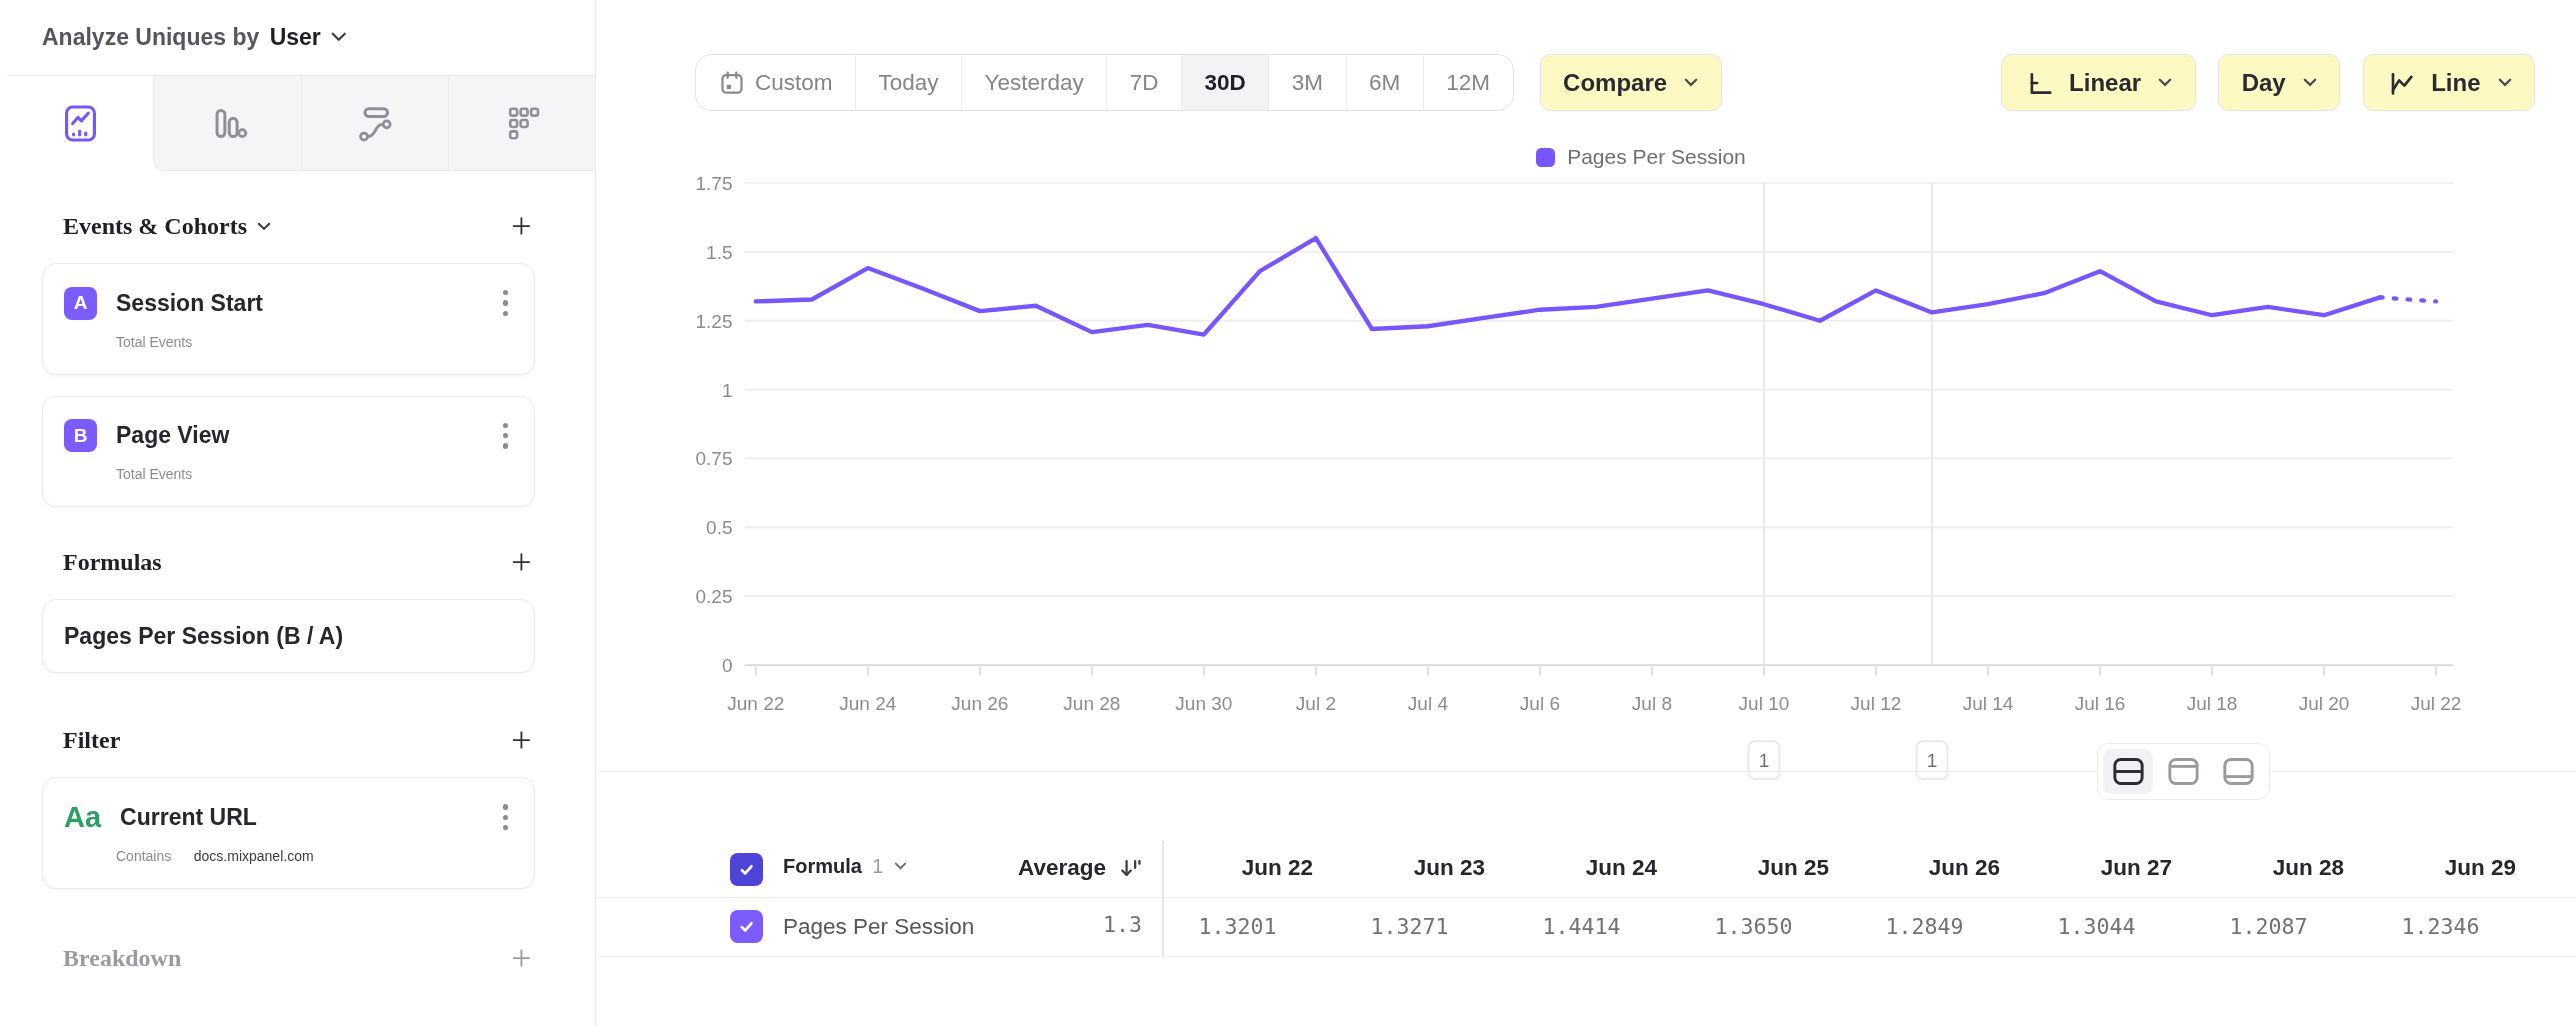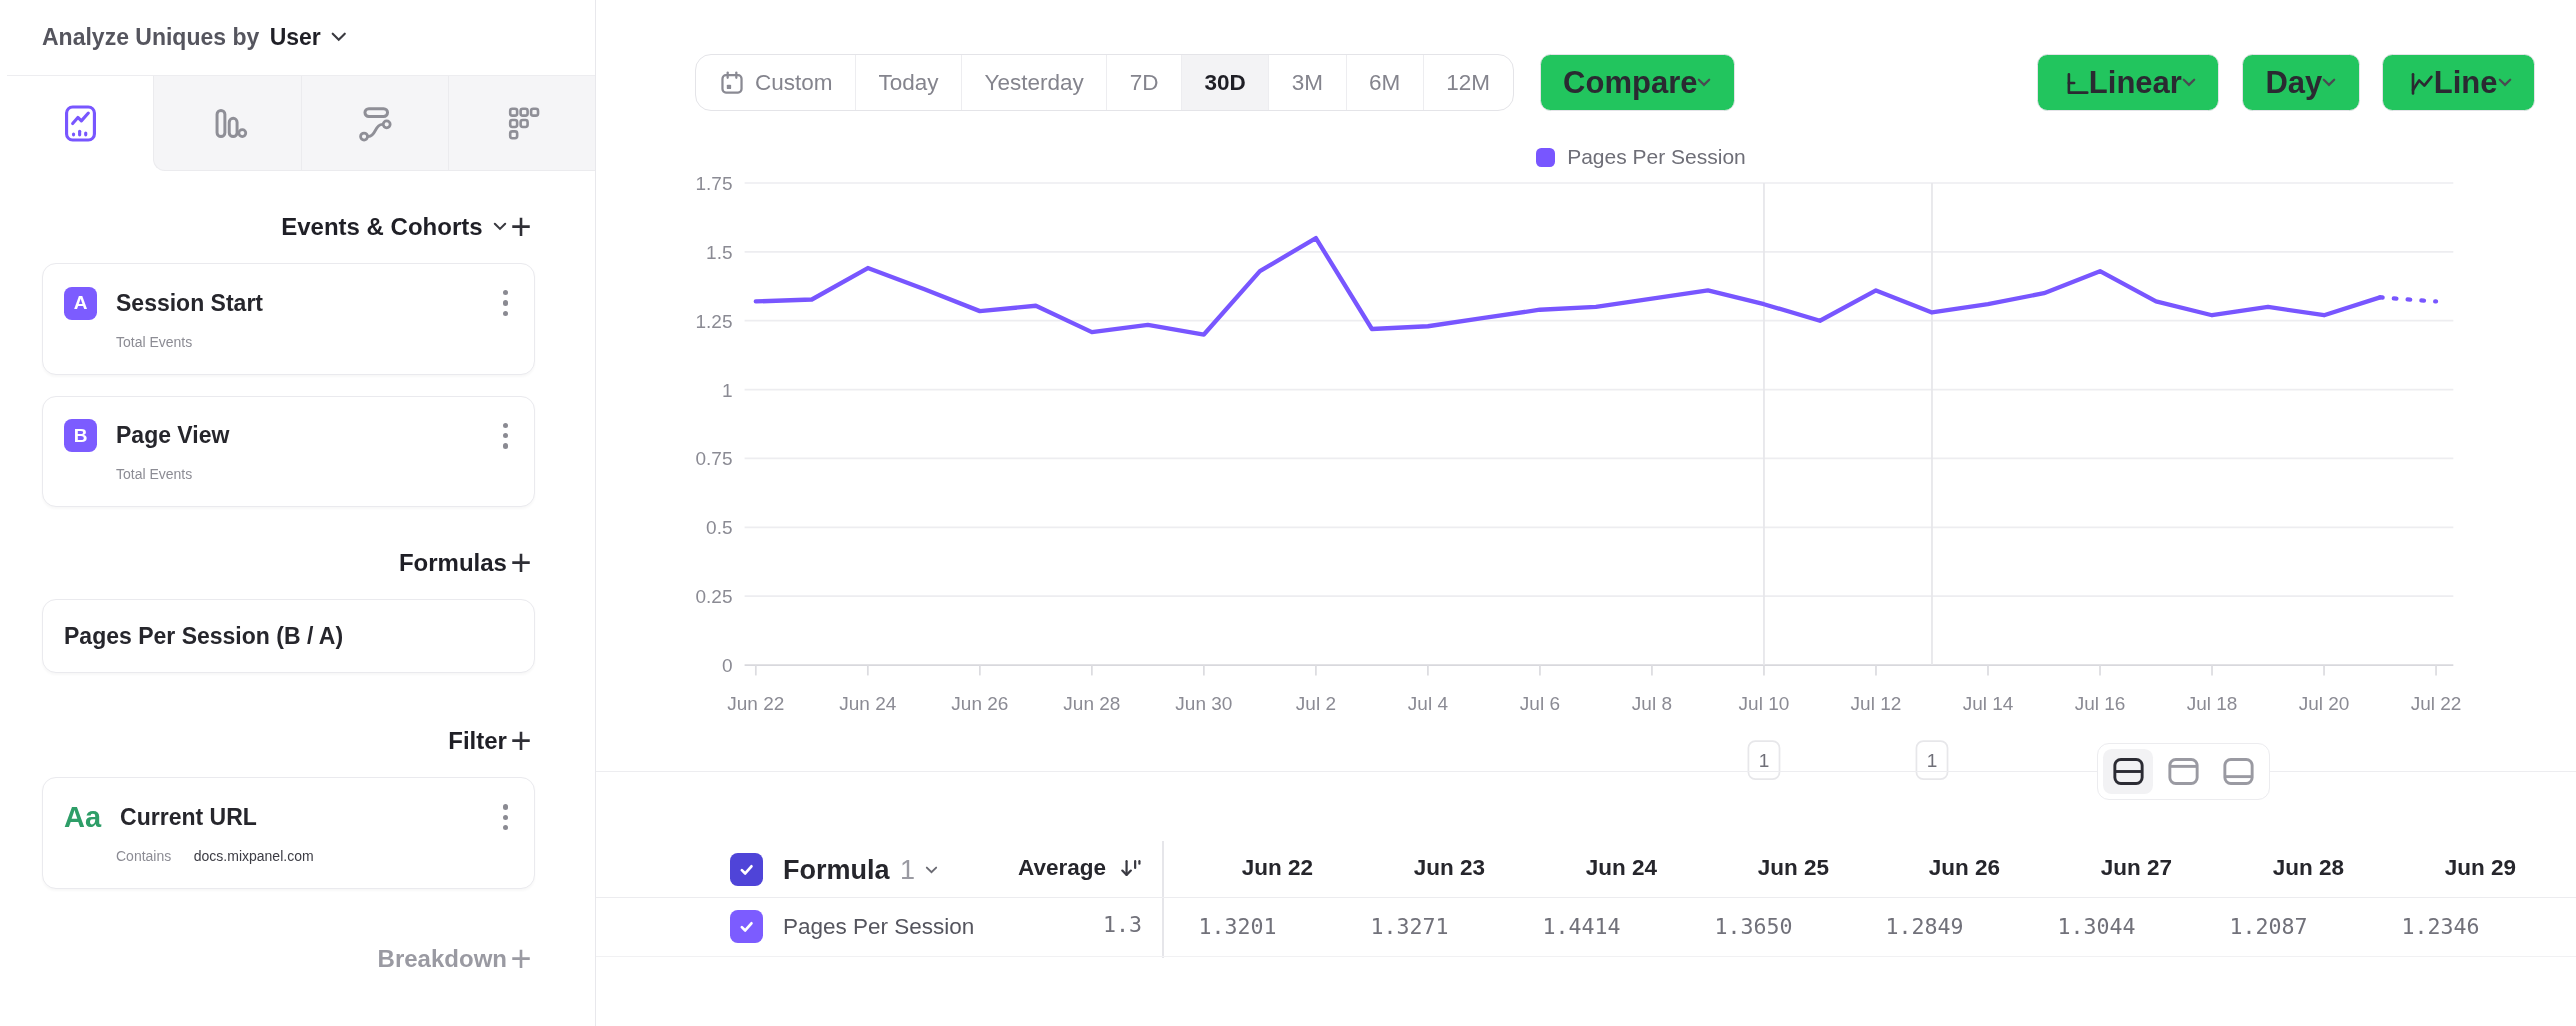--- a/index.html
+++ b/index.html
@@ -9,21 +9,21 @@
   
   .sidebar { position:absolute; left:0; top:0; width:596px; height:1026px; border-right:1.7px solid #e8e8ec; background:#fff;padding-left:7px; }
   .sb-header { height:76px; display:flex; align-items:center; gap:10.4px; padding:0 35px; border-bottom:1.7px solid #ededf0; }
   .sb-header .pre { font-size:23px; color:#55555e; font-weight:600; }
   .sb-header .ent { font-size:23px; color:#1f1f26; font-weight:700; }
   .tabs { display:flex; height:95px; }
   .tab { flex:1; display:flex; align-items:center; justify-content:center; background:#f5f5f7; border-left:1.7px solid #ebebee; border-bottom:1.7px solid #ebebee; }
   .tab.active { background:#fff; border-left:none; border-bottom:1.7px solid #fff; }
   .tab:nth-child(2){ border-bottom-left-radius:12px; }
   .sb-body { padding:0 60px 0 35px; }
-  .sec-head { display:flex; align-items:center; justify-content:flex-end; margin:40px 0 0 21px; }
+  .sec-head { display:flex; align-items:center; justify-content:space-between; margin:40px 0 0 21px;font-family:Liberation Serif, serif; }
   .sec-head .t { font-size:24px; font-weight:700; color:#1f1f26; display:flex; align-items:center; gap:10.4px; }
   .sec-head.muted .t { color:#9a9aa2; font-weight:600; }
   .card { margin-top:21px; border:1.7px solid #eaeaee; border-radius:14px; padding:22.5px 21px; background:#fff; box-shadow:0 1.7px 2.6px rgba(30,30,40,0.03); }
   .card-row { display:flex; align-items:center; gap:19px; }
   .badge { width:33px; height:33px; border-radius:7.8px; background:#7c5cff; color:#fff; font-size:19px; font-weight:700; display:flex; align-items:center; justify-content:center; flex:none; }
   .badge.txt { background:transparent; color:#2e9e68; font-size:29px; font-weight:700; width:auto; }
   .card-title { font-size:23px; font-weight:700; color:#26262c; flex:1; }
   .card-sub { margin:14px 0 1.7px 52px; font-size:14px; color:#8c8c94; display:flex; gap:22.5px; }
   .card-sub .v { color:#3c3c44; }
   .kebab { display:flex; flex-direction:column; gap:5.2px; align-items:center; padding:3.5px 5.2px; }
@@ -33,21 +33,21 @@
   .single .card-title { font-weight:600; }
 
   
   .main { position:absolute; left:596px; top:0; width:1980px; height:1026px; }
   .toolbar { position:absolute; top:54px; left:99px; right:41px; display:flex; justify-content:space-between; align-items:center; }
   .tb-left { display:flex; gap:26px; align-items:center; }
   .seg { display:flex; border:1.7px solid #e4e4e8; border-radius:16px; overflow:hidden; height:57px; background:#fff; }
   .seg-item { display:flex; align-items:center; gap:10.4px; padding:0 22.5px; font-size:22.5px; color:#84848d; border-left:1.7px solid #ededf0; cursor:default; }
   .seg-item:first-child { border-left:none; }
   .seg-item.active { background:#f3f3f5; color:#1f1f26; font-weight:700; }
-  .btn { display:flex; align-items:center; gap:0; height:57px; padding:0 22.5px; border:1.7px solid #e4e4e8; border-radius:10.4px; font-size:31px; font-weight:700; color:#2a2a31; background:#22c55e; }
+  .btn { display:flex; align-items:center; gap:17px; height:57px; padding:0 22.5px; border:1.7px solid #e4e4e8; border-radius:10.4px; font-size:24px; font-weight:700; color:#2a2a31; background:#fef9c3; }
   .tb-right { display:flex; gap:22.5px; }
 
   .legend { position:absolute; top:145px; left:0; width:100%; display:flex; justify-content:center; align-items:center; gap:12px; transform:translateX(55px); }
   .legend .sw { width:19px; height:19px; border-radius:5.2px; background:#7856ff; }
   .legend .lb { font-size:21px; color:#6e6e77; }
 
   #chart-svg { position:absolute; left:0; top:164px; }
   .axis-lab { font-family:"Liberation Sans", sans-serif; font-size:22px; fill:#8b8b94; }
   .badge-lab { font-family:"Liberation Sans", sans-serif; font-size:22px; fill:#6f6f78; }
 
@@ -56,21 +56,21 @@
   .tg { width:50px; height:45px; border-radius:8.6px; display:flex; align-items:center; justify-content:center; }
   .tg.active { background:#f2f2f4; }
 
   .table { position:absolute; left:0; top:841px; right:0; }
   .t-row { position:relative; height:57px; border-bottom:1.7px solid #ececef; }
   .t-row.data { height:59px; border-bottom:1.7px solid #f1f1f3; }
   .t-vdiv { position:absolute; left:566px; top:0; width:1.7px; height:117px; background:#e6e6ea; }
   .chk { position:absolute; left:134px; top:12px; width:33px; height:33px; border-radius:7.8px; display:flex; align-items:center; justify-content:center; }
   .chk.dark { background:#4f44d8; }
   .chk.lite { background:#7c5cff; }
-  .t-formula { position:absolute; left:187px; top:14px; display:flex; align-items:center; gap:10.4px; font-size:27px; }
+  .t-formula { position:absolute; left:187px; top:14px; display:flex; align-items:center; gap:10.4px; font-size:20px; }
   .t-formula .f { font-weight:700; color:#26262c; }
   .t-formula .n { color:#9a9aa2; }
   .t-avg { position:absolute; left:287px; width:259px; top:14px; display:flex; justify-content:flex-end; align-items:center; gap:12px; font-size:22.5px; font-weight:700; color:#26262c; }
   .t-name { position:absolute; left:187px; top:15.5px; font-size:22.5px; color:#55555e; }
   .t-avgval { position:absolute; left:346px; width:200px; top:14px; text-align:right; }
   .mono { font-family:"DejaVu Sans Mono", monospace; font-size:21.6px; color:#71717a; }
   .t-date { position:absolute; top:14px; width:151px; text-align:right; font-size:22.5px; font-weight:700; color:#26262c; }
   .t-val { position:absolute; top:15.5px; width:151px; text-align:center; }
 
   svg.ic { display:block; }

